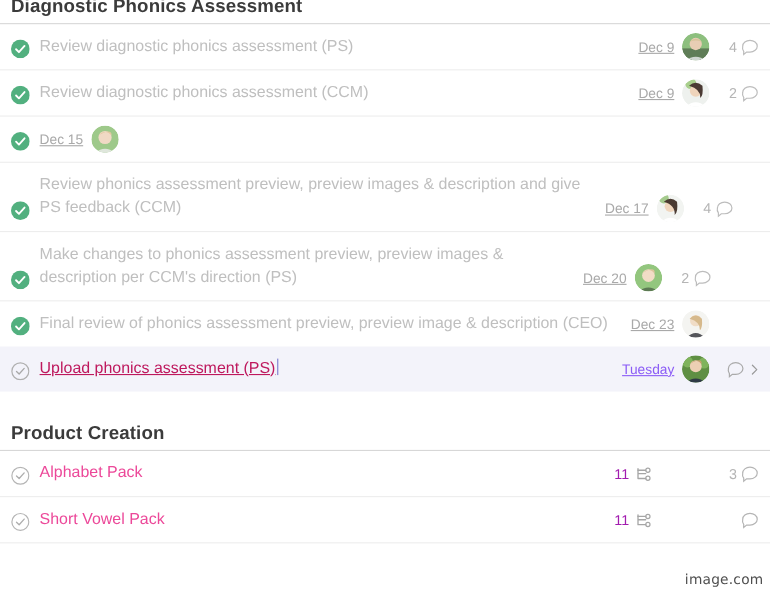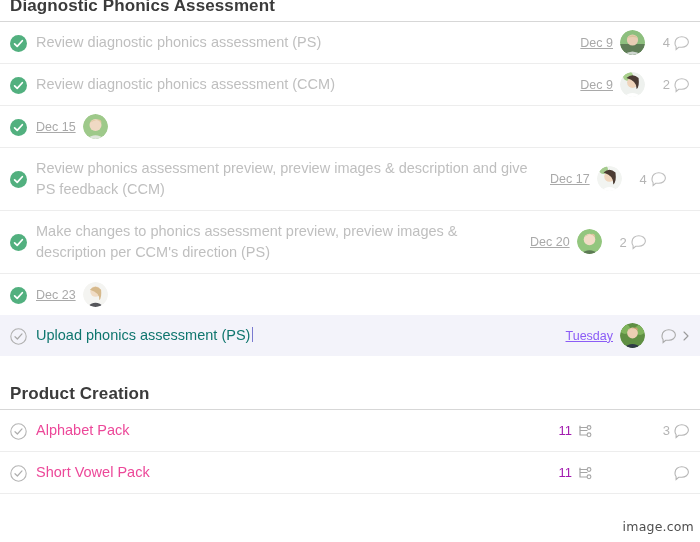--- a/index.html
+++ b/index.html
@@ -50,21 +50,21 @@
   .section--first .section-title {
     margin-top: -4px;
   }
 
   
   .rows {
     width: 100%;
   }
   .row {
     display: flex;
-    align-items: center;
+    align-items: flex-end;
     width: 100%;
     box-sizing: border-box;
     padding: 10px 10px 10px 10px;
     border-bottom: 1px solid #ededed;
     position: relative;
     min-height: 21px;
   }
   .row.row--active {
     background: #f3f3fa;
     border-bottom: 1px solid #e7e7f0;
@@ -85,21 +85,22 @@
 
   .row-label {
     flex: 1 1 auto;
     font-size: 14.5px;
     line-height: 21px;
     color: #bfbfbf;
     padding-right: 14px;
     word-wrap: break-word;
   }
   .row--active .row-label {
-    color: #0f766e;
+    color: #be185d;
+    text-decoration: underline;
   }
   .row--plain .row-label {
     color: #ec4899;
   }
 
   .caret {
     display: inline-block;
     width: 1px;
     height: 15px;
     background: #7a7ad0;
@@ -373,20 +374,21 @@
         </span>
       </div>
 
       <div class="row row--noborder">
         <span class="check">
           <svg viewBox="0 0 17 17" width="17" height="17">
             <circle cx="8.5" cy="8.5" r="8.5" fill="#52b07f"></circle>
             <path d="M4.6 8.8 L7.2 11.4 L12.3 5.7" stroke="#ffffff" stroke-width="1.7" fill="none" stroke-linecap="round" stroke-linejoin="round"></path>
           </svg>
         </span>
+        <span class="row-label" style="max-width:525px">Final review of phonics assessment preview, preview image &amp; description (CEO)</span>
         <span class="meta">
           <span class="date">Dec 23</span>
           <span class="avatar">
             <svg class="av-svg" viewBox="0 0 25 25">
               <defs>
                   <clipPath id="c6">
                     <circle cx="12.5" cy="12.5" r="12.5"></circle>
                   </clipPath>
                 </defs>
               <g clip-path="url(#c6)">

